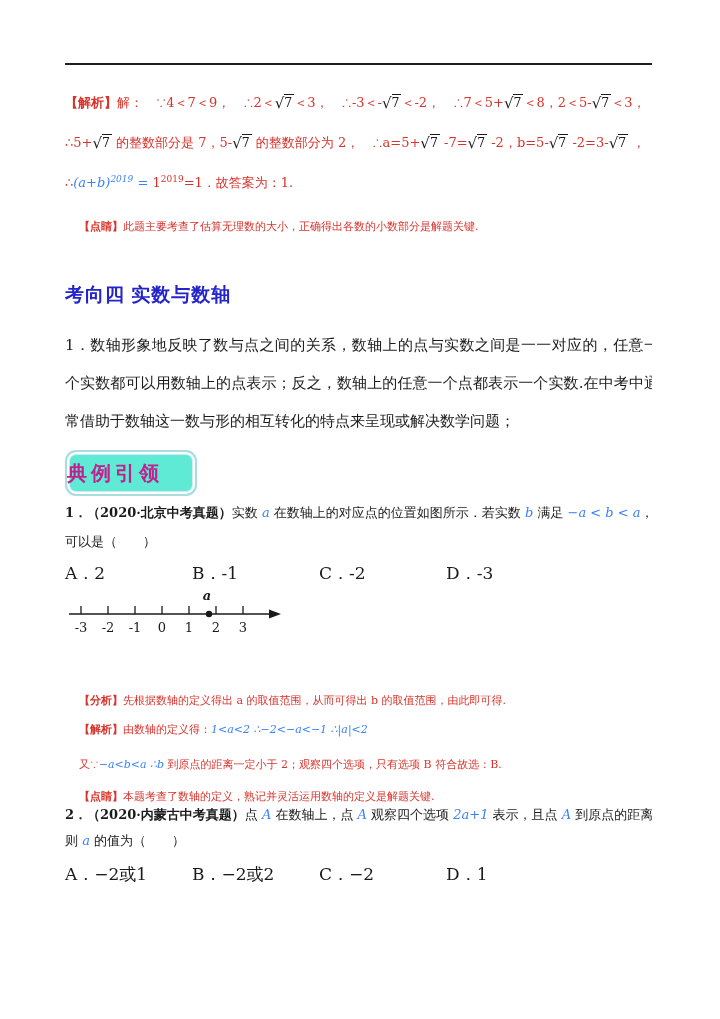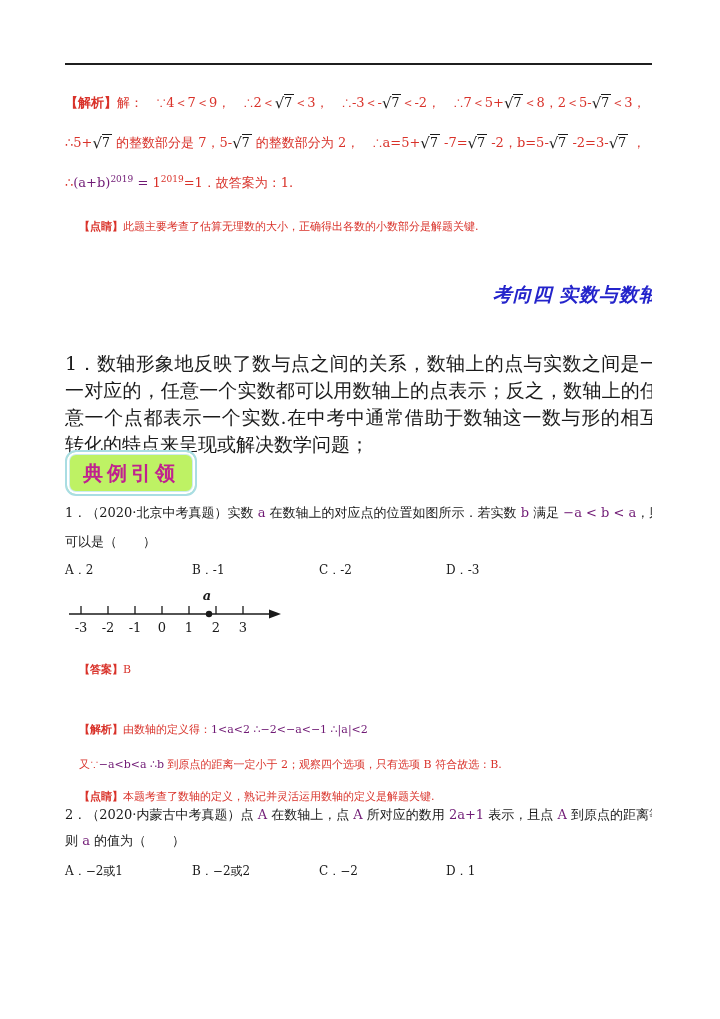--- a/index.html
+++ b/index.html
@@ -8,32 +8,32 @@
   .abs{position:absolute;left:65px;}
   .toprule{position:absolute;left:65px;top:63px;width:594px;border:none;border-top:2px solid #1f1f1f;margin:0;}
   .red{color:#d9322a;}
   .lbl{font-weight:bold;color:#d9322a;}
   .txt13{font-size:11px;white-space:pre-wrap;}
   .mathline{font-size:13px;line-height:26px;white-space:nowrap;}
   .sqrt{color:#1a1a1a;font-style:normal;display:inline-block;}
   .rad{font-size:15px;vertical-align:-1px;}
   .vinc{border-top:1.4px solid #1a1a1a;padding:0 2px 0 0;font-size:12.5px;}
   sup{font-size:9px;line-height:0;}
-  .mk{color:#701a75;}
-  .heading{width:594px;text-align:right;font-family:"Liberation Sans",sans-serif;
-           font-weight:bold;font-size:19px;color:#2424cb;letter-spacing:1px;font-style:italic;}
-  .para{width:594px;font-size:19px;line-height:27px;text-align:justify;margin-top:24px;}
+  .mk{color:#3b82f6;font-style:italic;}
+  .heading{width:594px;text-align:left;font-family:"Liberation Sans",sans-serif;
+           font-weight:bold;font-size:19px;color:#2424cb;letter-spacing:1px;}
+  .para{width:594px;font-size:15px;line-height:38px;text-align:justify;}
   .badge{width:128px;height:42px;border:2.5px solid #a9dde3;border-radius:11px;
          box-shadow:inset 0 0 0 2px #ffffff,inset 0 0 0 3px #cdecef;
-         display:flex;align-items:center;justify-content:center;background:#bef264;}
+         display:flex;align-items:center;background:#5eead4;}
   .badge span{color:#c0218f;font-weight:bold;font-size:20px;letter-spacing:4px;
               font-family:"DejaVu Serif",serif;}
   .qline{font-size:13px;white-space:nowrap;}
-  .qpre{font-weight:normal;}
-  .options{font-size:12px;white-space:nowrap;}
+  .qpre{font-weight:bold;}
+  .options{font-size:17px;white-space:nowrap;}
   .opt{display:inline-block;width:127px;}
   .opt:last-child{width:auto;}
   .nl-line{stroke:#1a1a1a;stroke-width:1.6;}
   .nl-tick{stroke:#1a1a1a;stroke-width:1.3;}
   .nl-txt{font-size:13px;font-family:"DejaVu Serif",serif;fill:#1a1a1a;}
   .nl-a{font-size:13px;font-style:italic;font-weight:bold;fill:#1a1a1a;}
 </style>
 </head>
 <body>
 
@@ -88,39 +88,39 @@
     <text class="nl-txt" x="43" y="47" text-anchor="middle">-2</text>
     <text class="nl-txt" x="70" y="47" text-anchor="middle">-1</text>
     <text class="nl-txt" x="97" y="47" text-anchor="middle">0</text>
     <text class="nl-txt" x="124" y="47" text-anchor="middle">1</text>
     <text class="nl-txt" x="151" y="47" text-anchor="middle">2</text>
     <text class="nl-txt" x="178" y="47" text-anchor="middle">3</text>
     <circle cx="144" cy="29" r="3.2" fill="#1a1a1a"></circle>
     <text class="nl-a" x="142" y="15" text-anchor="middle">a</text>
   </svg>
 
-  <div class="abs txt13 red" style="top:649px">
-    <span class="lbl">【答案】</span><span>B</span>
+
+  <div class="abs txt13 red" style="top:680px">
+    <span class="lbl">【分析】</span><span>先根据数轴的定义得出 a 的取值范围，从而可得出 b 的取值范围，由此即可得.</span>
   </div>
-
 
   <div class="abs txt13" style="top:709px">
     <span class="lbl">【解析】</span><span class="red">由数轴的定义得：</span><span class="mk">1&lt;a&lt;2 ∴−2&lt;−a&lt;−1 ∴|a|&lt;2</span>
   </div>
 
   <div class="abs txt13" style="top:744px">
     <span class="red">又∵</span><span class="mk">−a&lt;b&lt;a ∴b </span><span class="red">到原点的距离一定小于 2；观察四个选项，只有选项 B 符合故选：B.</span>
   </div>
 
   <div class="abs txt13 red" style="top:776px">
     <span class="lbl">【点睛】</span><span>本题考查了数轴的定义，熟记并灵活运用数轴的定义是解题关键.</span>
   </div>
 
   <div class="abs qline" style="top:806px">
-    <span class="qpre">2．（2020·内蒙古中考真题）</span><span>点 </span><span class="mk">A</span><span> 在数轴上，点 </span><span class="mk">A</span><span> 所对应的数用 </span><span class="mk">2a+1</span><span> 表示，且点 </span><span class="mk">A</span><span> 到原点的距离等于 3，</span>
+    <span class="qpre">2．（2020·内蒙古中考真题）</span><span>点 </span><span class="mk">A</span><span> 在数轴上，点 </span><span class="mk">A</span><span> 观察四个选项 </span><span class="mk">2a+1</span><span> 表示，且点 </span><span class="mk">A</span><span> 到原点的距离等于 3，</span>
   </div>
   <div class="abs qline" style="top:832px">
     <span>则 </span><span class="mk">a</span><span> 的值为（　　）</span>
   </div>
 
   <div class="abs options" style="top:863px">
     <span class="opt"><span>A．</span><span>−2或1</span></span><span class="opt"><span>B．</span><span>−2或2</span></span><span class="opt"><span>C．</span><span>−2</span></span><span class="opt"><span>D．</span><span>1</span></span>
   </div>
 
 

